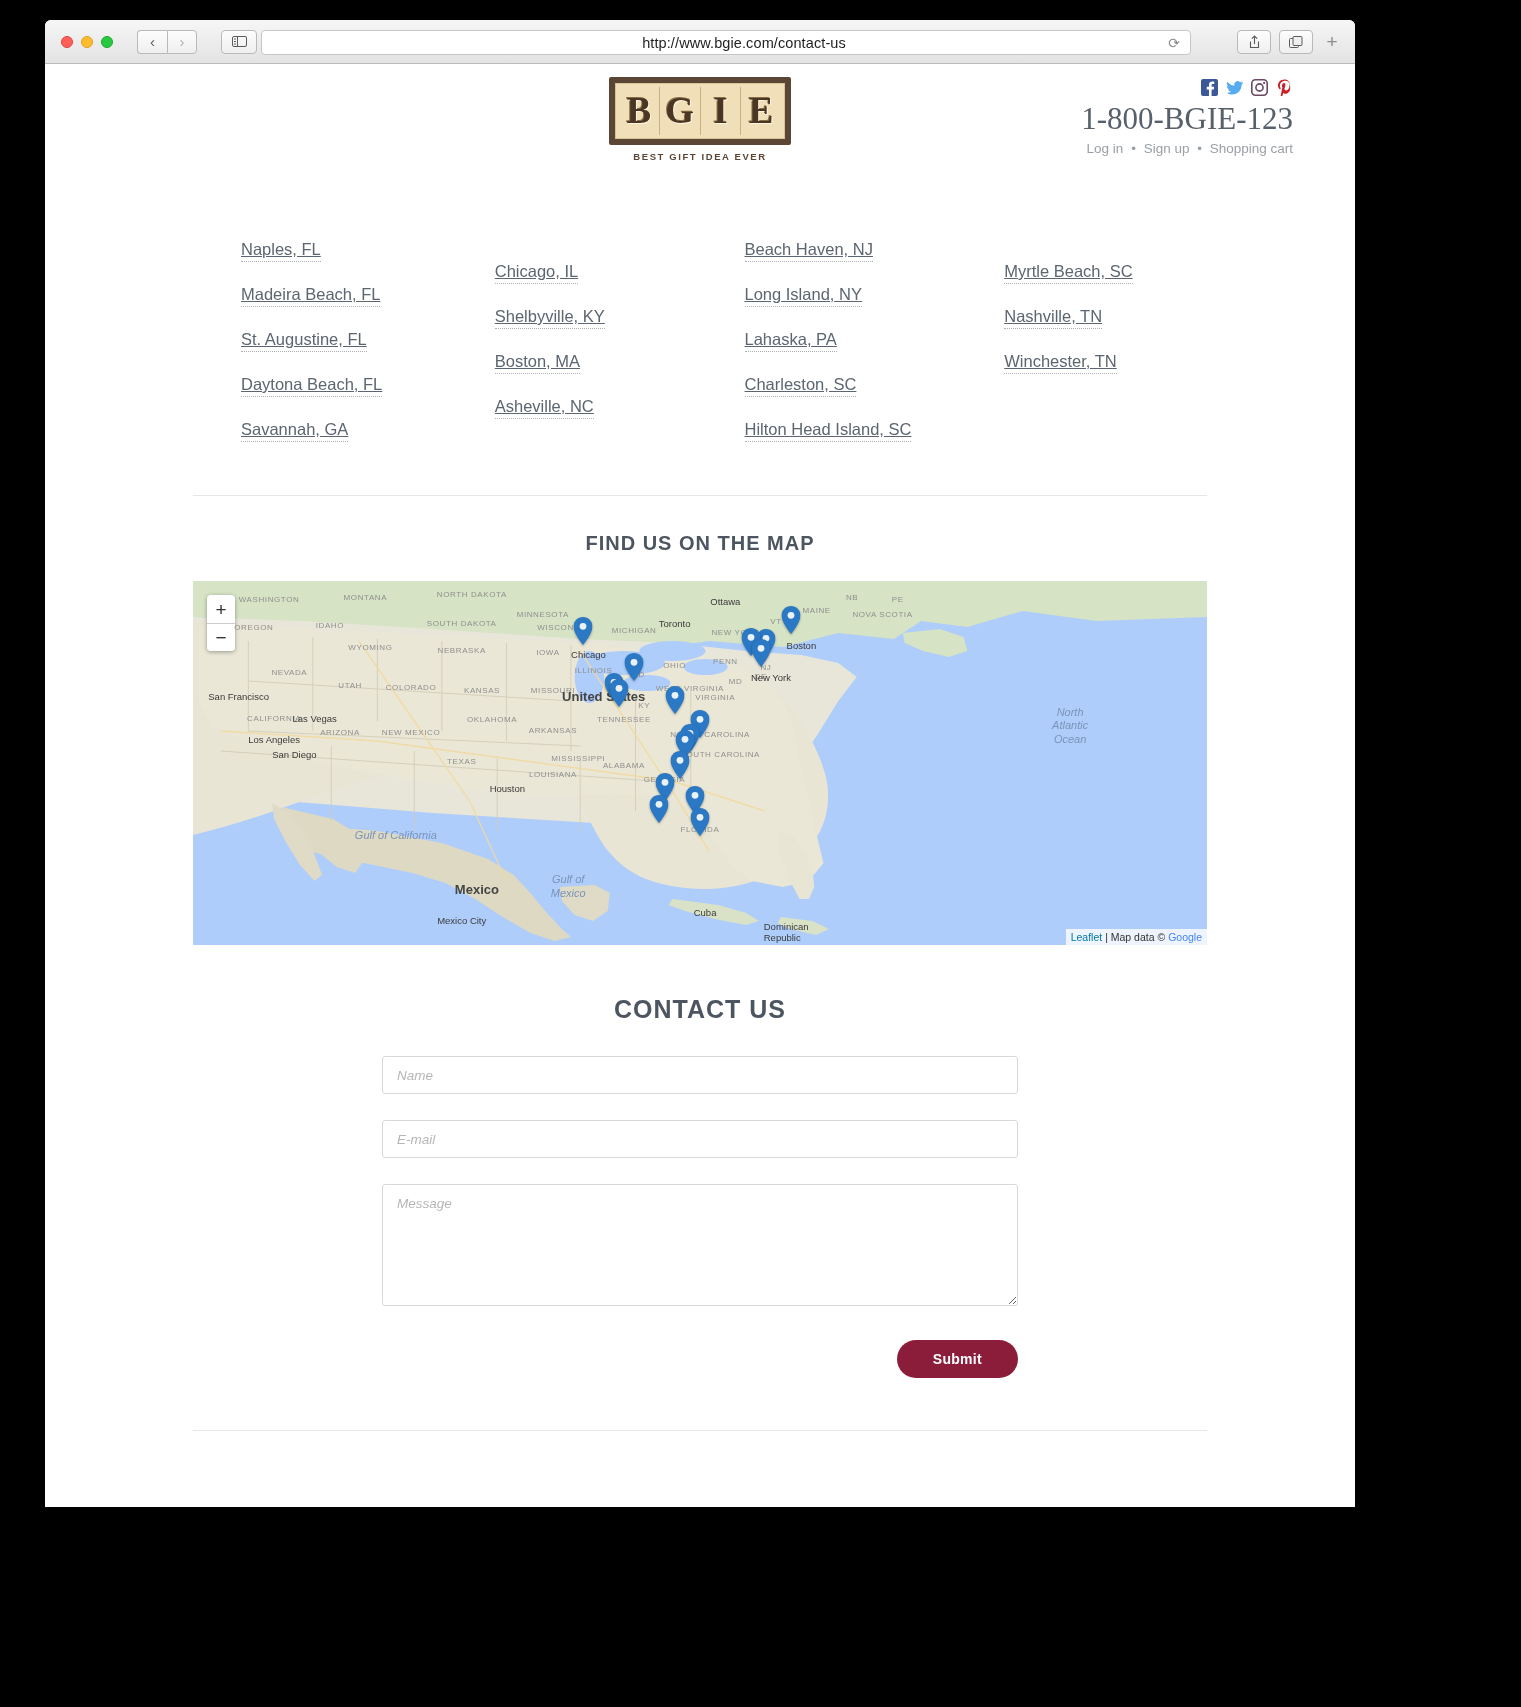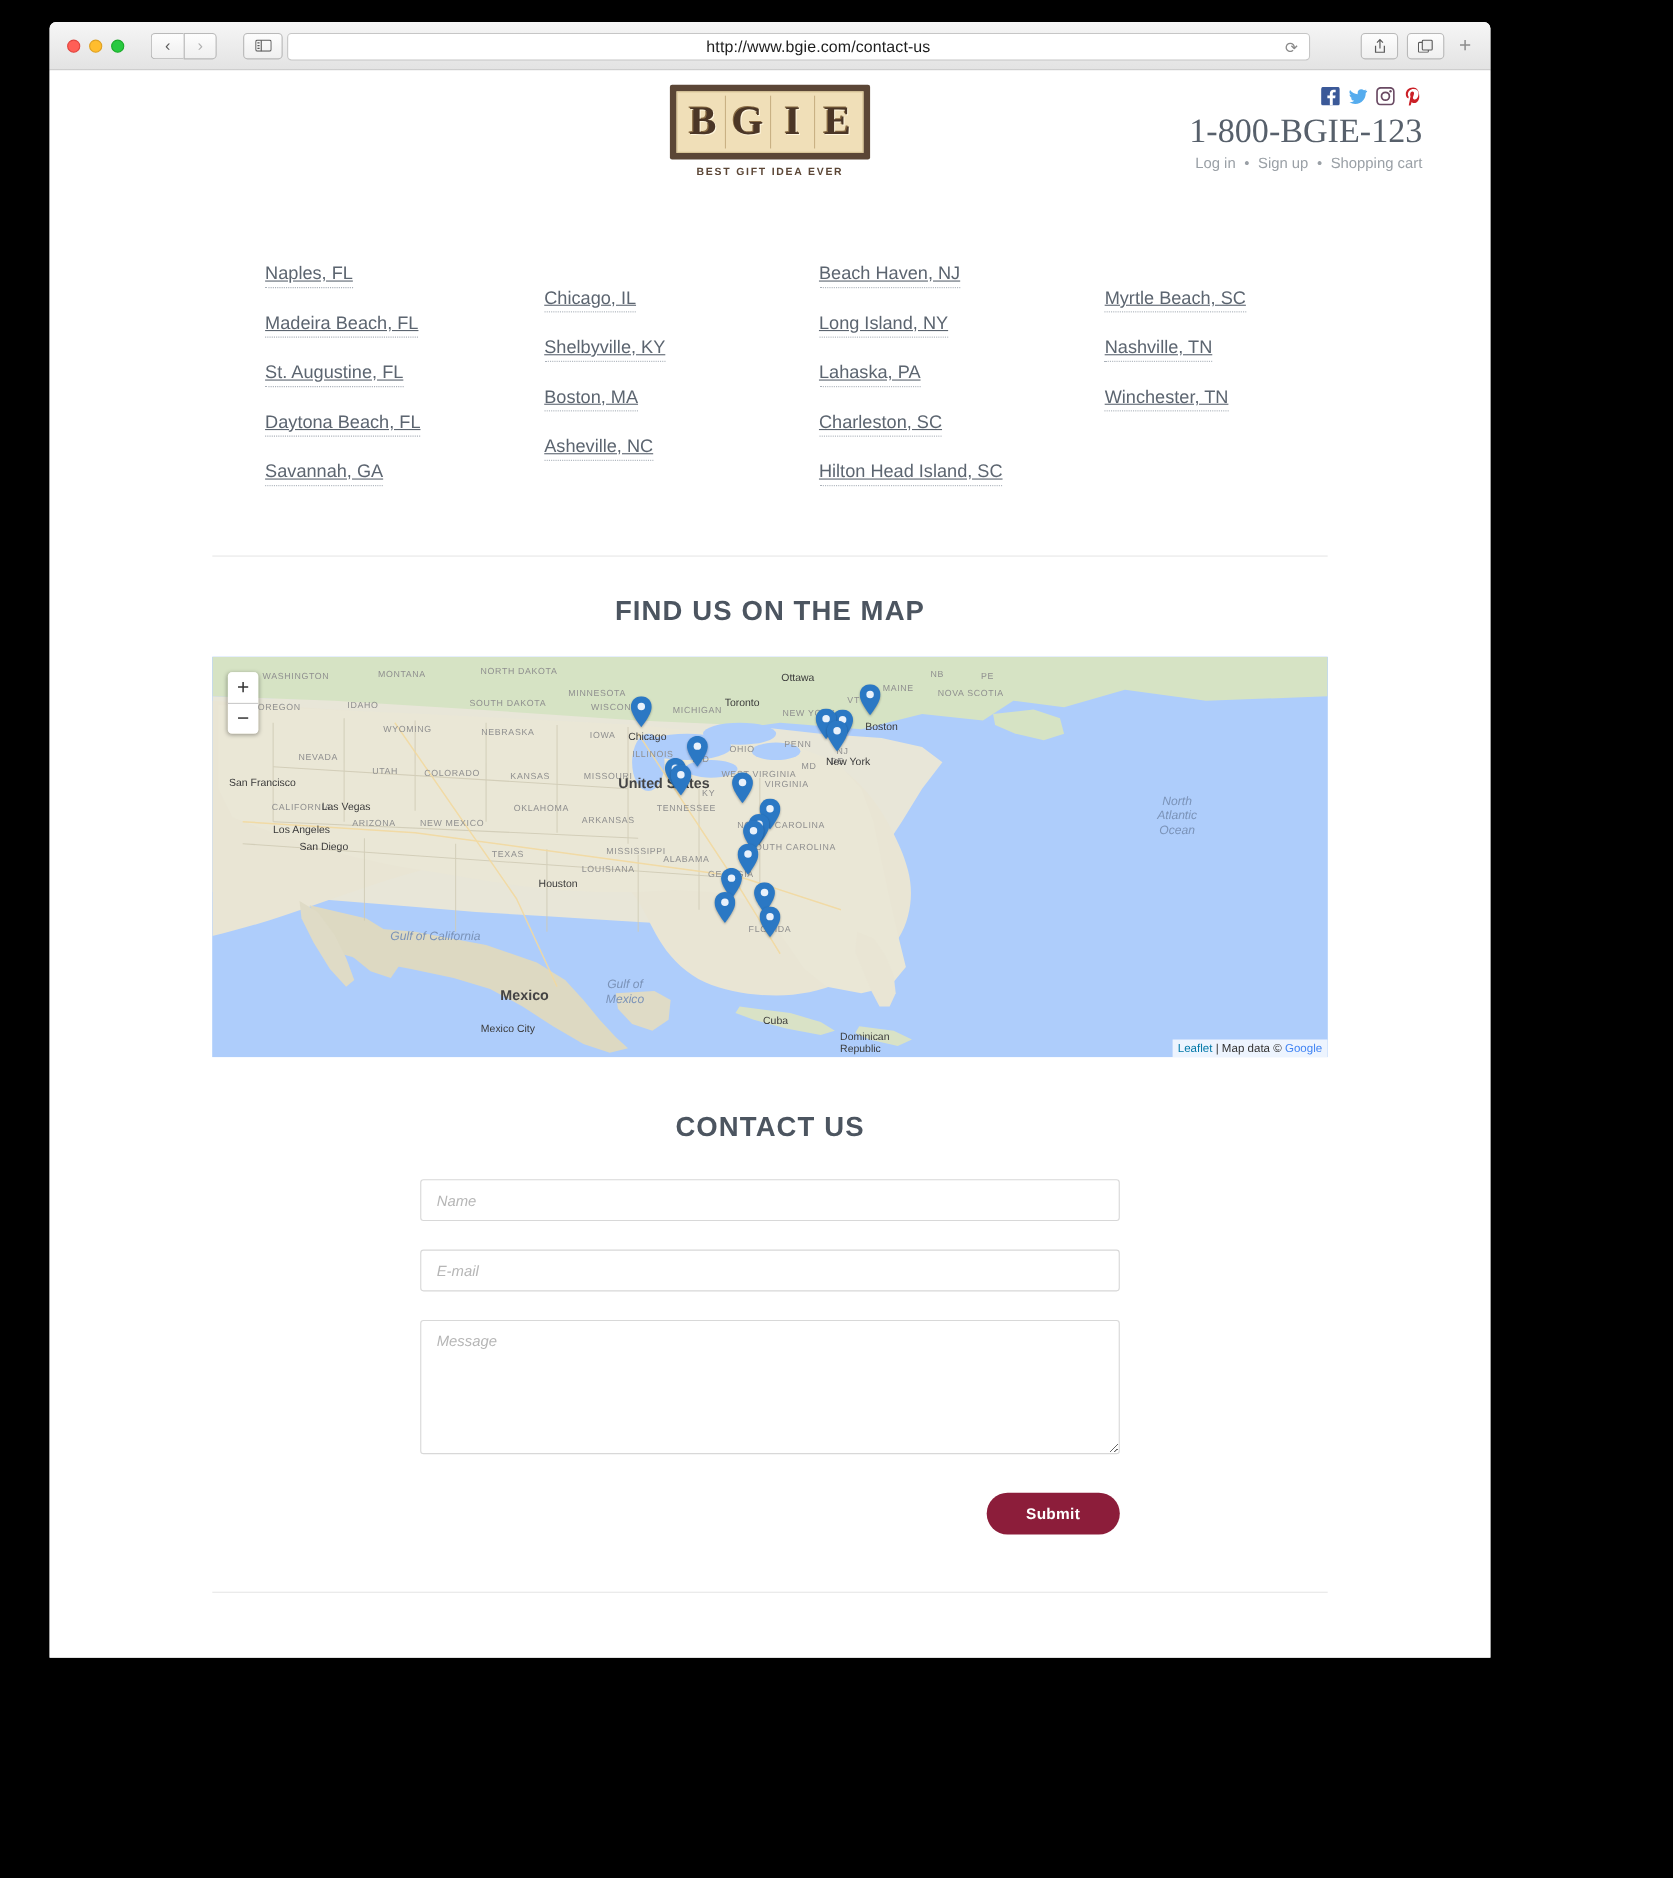--- a/index.html
+++ b/index.html
@@ -117,21 +117,21 @@
   }
   .navspacer { width: 148px; }
   .navitem {
     flex: 1; display: flex; align-items: center; justify-content: center;
     font-size: 13.5px; letter-spacing: .9px; color: #6b5c4f;
   }
   .navitem.active { background: #f6e8d6; }
   .navtail { width: 62px; }
 
   .locations {
-    margin: 0 148px; padding: 40px 0 40px 0;
+    margin: 0 148px; padding: 40px 0 30px 0;
     border-bottom: 1px solid #e7e7e7;
     display: flex;
     gap: 29px;
   }
   .loccol { flex: 1; position: relative; }
   .loccol .pad { height: 22px; }
   .locitem {
     display: inline-block;
     font-size: 16.5px; color: #5c6570;
     border-bottom: 1px dotted #a9b0b8;
@@ -139,21 +139,21 @@
     white-space: nowrap;
   }
   .locrow { display: block; }
   .col1 { padding-left: 48px; }
   .col2 { padding-left: 22px; }
   .col3 { padding-left: 18px; }
   .col4 { padding-left: 28px; }
 
   .maptitle {
     text-align: center; margin-top: 36px;
-    font-size: 25px; letter-spacing: 1px; color: #4c5560; font-weight: bold;
+    font-size: 20px; letter-spacing: 1px; color: #4c5560; font-weight: bold;
   }
 
   
   .mapwrap { margin: 26px 148px 0 148px; height: 364px; position: relative; overflow: hidden; background: #aecdfb; }
   .mapsvg { position: absolute; inset: 0; width: 100%; height: 100%; }
   .zoomctl { position: absolute; left: 14px; top: 14px; width: 28px; border-radius: 4px; overflow: hidden; box-shadow: 0 1px 4px rgba(0,0,0,.35); }
   .zbtn {
     height: 28px; background: #fff; color: #333;
     display: flex; align-items: center; justify-content: center;
     font-size: 19px; font-weight: 300; line-height: 1;

